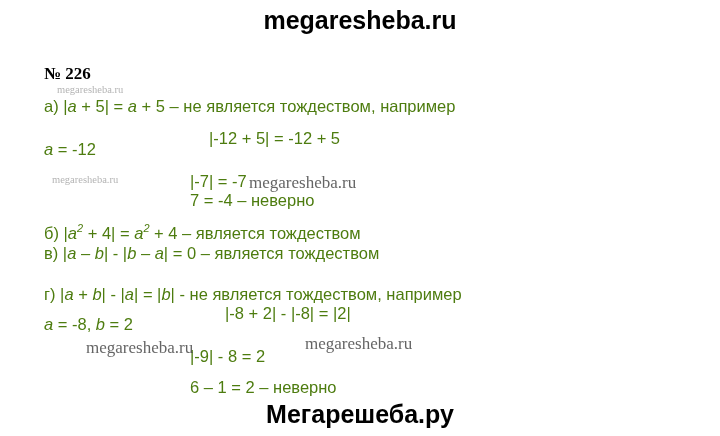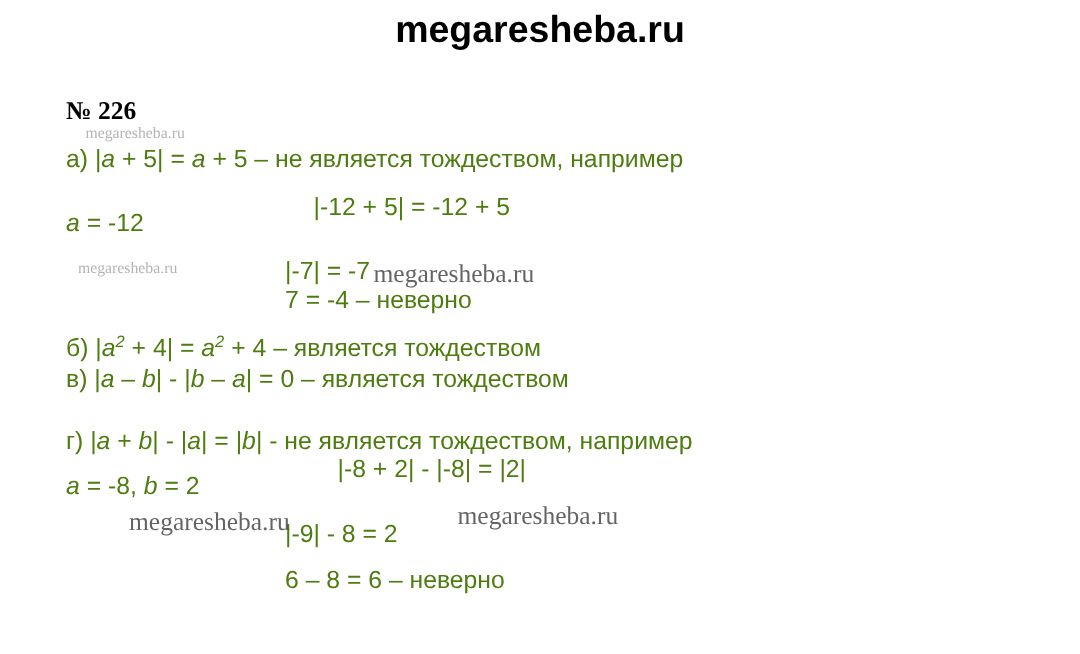--- a/index.html
+++ b/index.html
@@ -103,25 +103,26 @@
       <div class="line" style="left: 44px; top: 127px; margin-top: 13px;"><span class="ital">a</span> = -12</div>
       <div class="line" style="left: 190px; top: 129px; margin-left: 19px;">|-12 + 5| = -12 + 5</div>
       <div class="line" style="left: 190px; top: 172px;">|-7| = -7</div>
       <div class="line" style="left: 190px; top: 191px;">7 = -4 – неверно</div>
       <div class="line" style="left: 44px; top: 222px;">б) |<span class="ital">a</span><span class="sup">2</span> + 4| = <span class="ital">a</span><span class="sup">2</span> + 4 – является тождеством</div>
       <div class="line" style="left: 44px; top: 244px;">в) |<span class="ital">a</span> – <span class="ital">b</span>| - |<span class="ital">b</span> – <span class="ital">a</span>| = 0 – является тождеством</div>
       <div class="line" style="left: 44px; top: 285px;">г) |<span class="ital">a</span> + <span class="ital">b</span>| - |<span class="ital">a</span>| = |<span class="ital">b</span>| - не является тождеством, например</div>
       <div class="line" style="left: 44px; top: 315px;"><span class="ital">a</span> = -8, <span class="ital">b</span> = 2</div>
       <div class="line" style="left: 190px; top: 304px; margin-left: 35px;">|-8 + 2| - |-8| = |2|</div>
       <div class="line" style="left: 190px; top: 347px;">|-9| - 8 = 2</div>
-      <div class="line" style="left: 190px; top: 378px;">6 – 8 = 6 – неверно</div>
+      <div class="line" style="left: 190px; top: 378px;">6 – 1 = 2 – неверно</div>
     </div>
 
   <div id="watermark-layer">
       <div class="wm wm-small" style="left: 57px; top: 84px;">megaresheba.ru</div>
       <div class="wm wm-small" style="left: 52px; top: 174px;">megaresheba.ru</div>
       <div class="wm wm-big" style="left: 249px; top: 173px;">megaresheba.ru</div>
       <div class="wm wm-big" style="left: 86px; top: 338px;">megaresheba.ru</div>
       <div class="wm wm-big" style="left: 305px; top: 334px;">megaresheba.ru</div>
     </div>
 
+  <div class="brand-bottom">Мегарешеба.ру</div>
 
 </div>
 
 </body></html>

